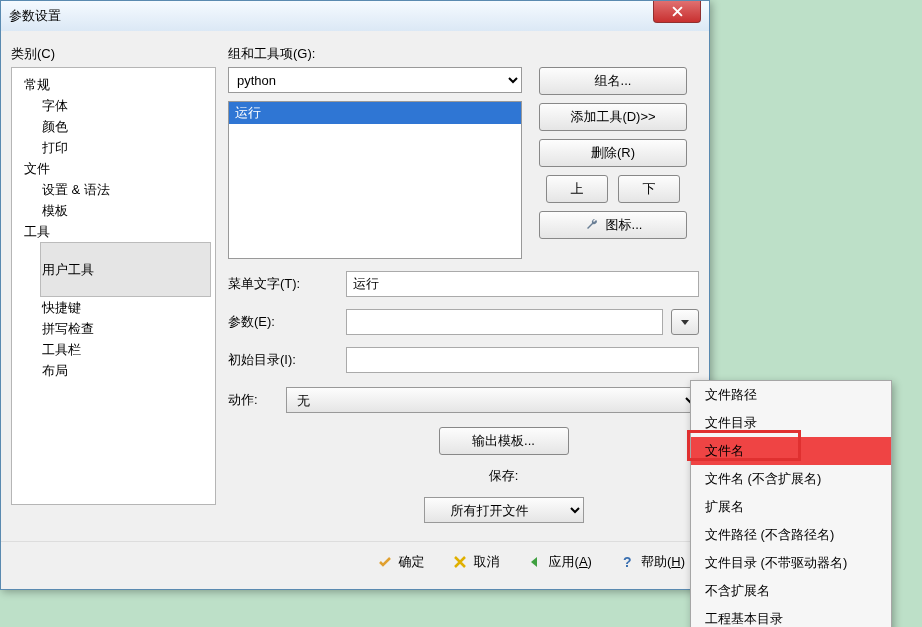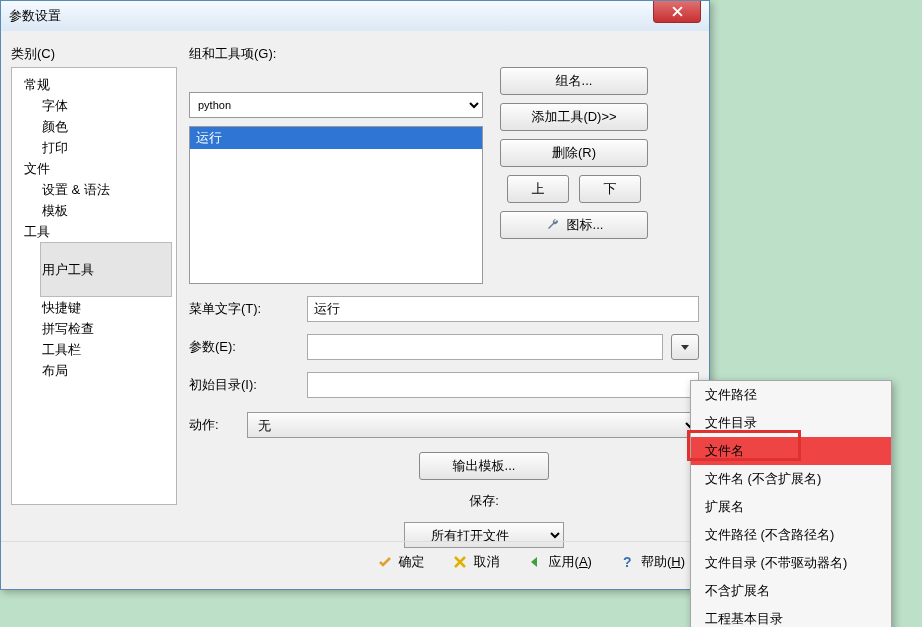--- a/index.html
+++ b/index.html
@@ -2,33 +2,33 @@
 <html><head>
 <meta charset="utf-8">
 <style>
 * { box-sizing: border-box; margin: 0; padding: 0; }
 body { font-family: "Microsoft YaHei", Tahoma, sans-serif; font-size: 13px; background: #bde0c8; width: 922px; height: 627px; overflow: hidden; position: relative; }
 .dialog { position: absolute; left: 0; top: 0; width: 710px; height: 590px; background: #f0f0f0; border: 1px solid #5a8ab0; box-shadow: 2px 2px 8px rgba(0,0,0,0.3); }
 .titlebar { height: 30px; background: linear-gradient(#f5faff,#dbe8f5); display: flex; align-items: center; padding-left: 8px; font-size: 13px; position: relative; }
 .close-btn { position: absolute; right: 8px; top: 0; width: 48px; height: 22px; background: linear-gradient(#e07070,#c83030); border: 1px solid #903030; border-top: none; border-radius: 0 0 4px 4px; color: #fff; display: flex; align-items: center; justify-content: center; font-size: 13px; cursor: pointer; }
 .close-btn svg { width: 11px; height: 11px; }
 .dialog-body { display: flex; padding: 14px 10px 0 10px; height: 500px; }
-.left-col { width: 166px; margin-right: 12px; }
+.left-col { width: 205px; margin-right: 12px; }
 .section-label { font-size: 13px; margin-bottom: 4px; }
 .tree { border: 1px solid #b5b5b5; background: #fff; height: 438px; padding: 6px 4px; line-height: 21px; }
 .tree-group { padding-left: 6px; }
 .tree-group > .g-label { }
 .tree-children { padding-left: 18px; }
 .tree-item { padding: 0 2px; cursor: pointer; }
 .tree-item.selected { background: #e5e5e5; border: 1px solid #bbb; padding: 16px 1px; }
 .right-col { flex: 1; }
 .row-top { display: flex; gap: 8px; }
 .tool-left { width: 294px; }
 .tool-right { width: 166px; display: flex; flex-direction: column; gap: 8px; align-items: center; }
-select.group-sel { width: 100%; height: 26px; border: 1px solid #999; background: #fff; font-size: 11px; padding-left: 4px; margin-top: 25px; }
+select.group-sel { width: 100%; height: 26px; border: 1px solid #999; background: #fff; font-size: 13px; padding-left: 4px; }
 .tool-list { margin-top: 8px; border: 1px solid #999; background: #fff; height: 158px; }
 .tool-list-item { padding: 2px 6px; cursor: pointer; }
 .tool-list-item.selected { background: #2f76d4; color: #fff; }
 .btn { height: 28px; border: 1px solid #888; background: linear-gradient(#fdfdfd,#e5e5e5); border-radius: 3px; cursor: pointer; font-size: 13px; display: inline-flex; align-items: center; justify-content: center; padding: 0 28px; }
 .btn.full { width: 148px; }
 .updown-row { display: flex; gap: 10px; }
 .updown-row .btn { width: 62px; }
 .icon-btn { width: 148px; display: inline-flex; align-items: center; justify-content: center; gap: 6px; }
 .wrench { width: 16px; height: 16px; }
 .form-row { display: flex; align-items: center; margin-top: 12px; gap: 8px; }

